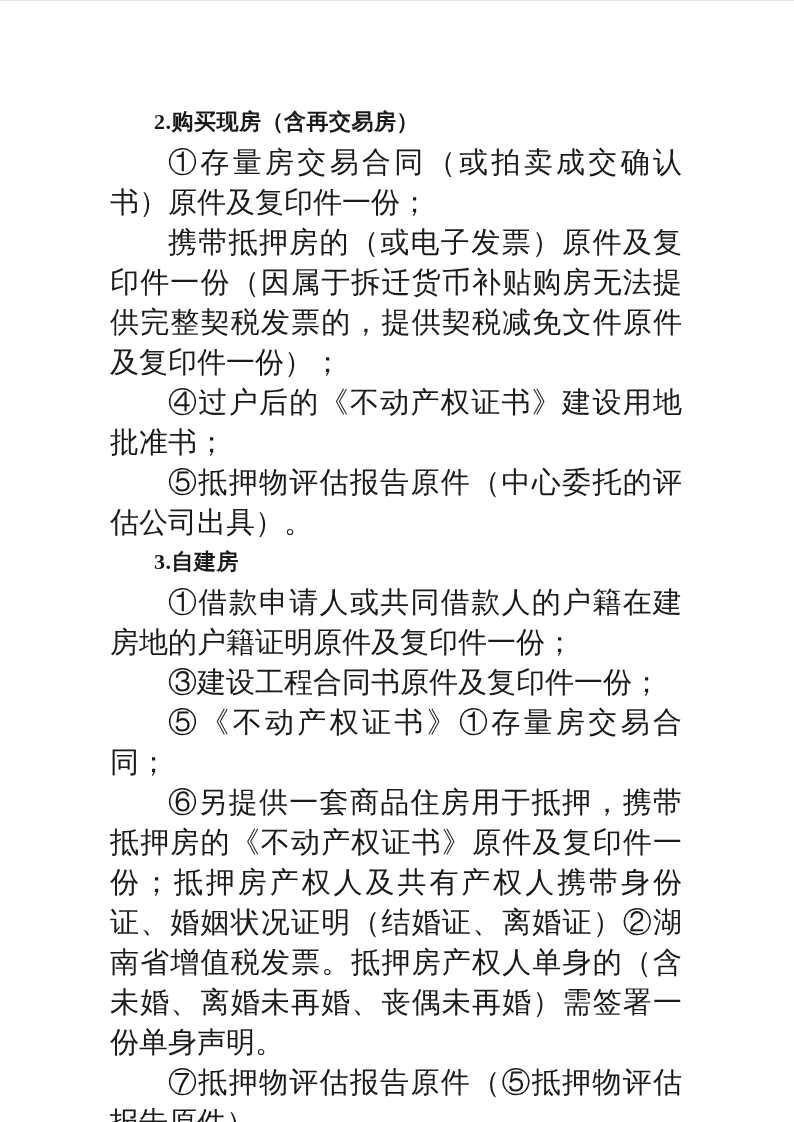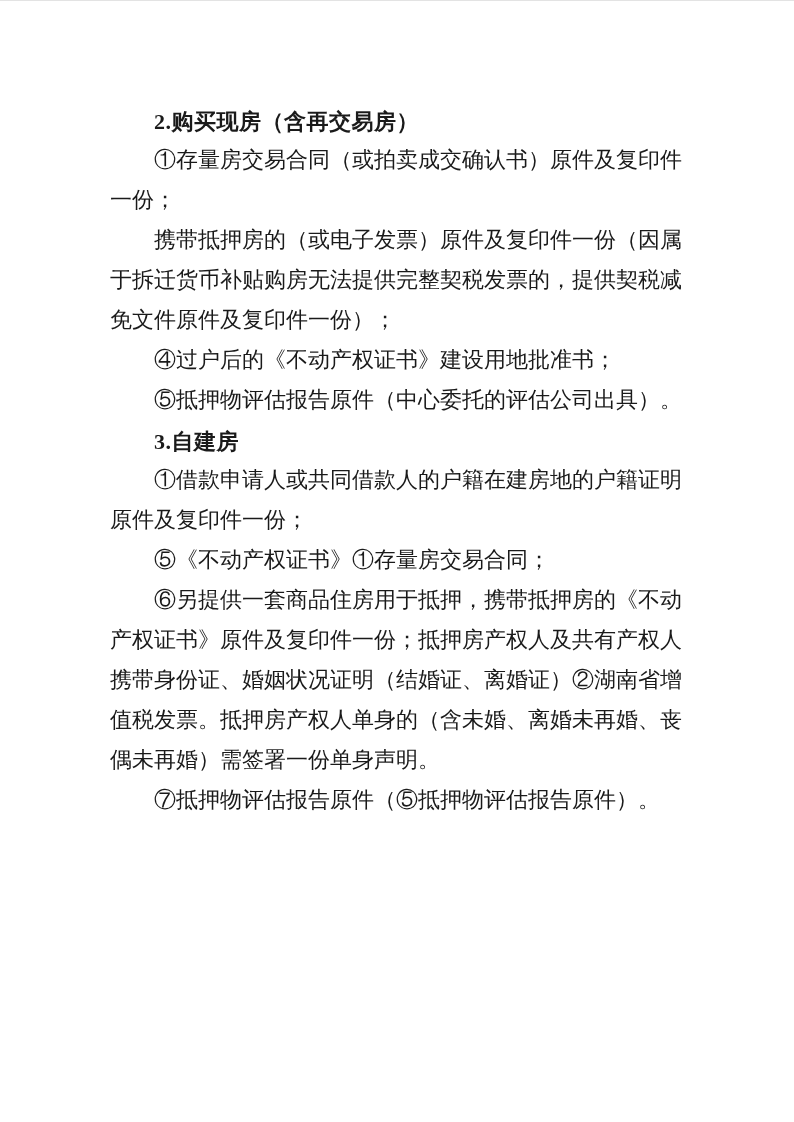--- a/index.html
+++ b/index.html
@@ -33,28 +33,27 @@
   .heading {
     margin: 0;
     font-size: 22px;
     line-height: 40px;
     font-weight: bold;
     text-indent: 2em;
     letter-spacing: 0.5px;
   }
   .para {
     margin: 0;
-    font-size: 22px;
+    font-size: 29px;
     line-height: 40px;
     text-indent: 2em;
     text-align: justify;
     text-justify: inter-character;
     word-break: break-all;
     overflow-wrap: break-word;
-    font-family: Liberation Mono, monospace;
   }
   .para.fill-line {
     text-align-last: justify;
   }
 </style>
 </head>
 <body>
 
 <div class="page">
   <div class="top-hairline"></div>
@@ -65,19 +64,20 @@
       <h2 class="heading">2.购买现房（含再交易房）</h2>
       <p class="para">①存量房交易合同（或拍卖成交确认书）原件及复印件一份；</p>
       <p class="para">携带抵押房的（或电子发票）原件及复印件一份（因属于拆迁货币补贴购房无法提供完整契税发票的，提供契税减免文件原件及复印件一份）；</p>
       <p class="para">④过户后的《不动产权证书》建设用地批准书；</p>
       <p class="para">⑤抵押物评估报告原件（中心委托的评估公司出具）。</p>
     </section>
 
     <section>
       <h2 class="heading">3.自建房</h2>
       <p class="para">①借款申请人或共同借款人的户籍在建房地的户籍证明原件及复印件一份；</p>
+      <p class="para">③建设工程合同书原件及复印件一份；</p>
       <p class="para">⑤《不动产权证书》①存量房交易合同；</p>
       <p class="para">⑥另提供一套商品住房用于抵押，携带抵押房的《不动产权证书》原件及复印件一份；抵押房产权人及共有产权人携带身份证、婚姻状况证明（结婚证、离婚证）②湖南省增值税发票。抵押房产权人单身的（含未婚、离婚未再婚、丧偶未再婚）需签署一份单身声明。</p>
       <p class="para">⑦抵押物评估报告原件（⑤抵押物评估报告原件）。</p>
     </section>
 
   </div>
 </div>
 
 </body></html>

